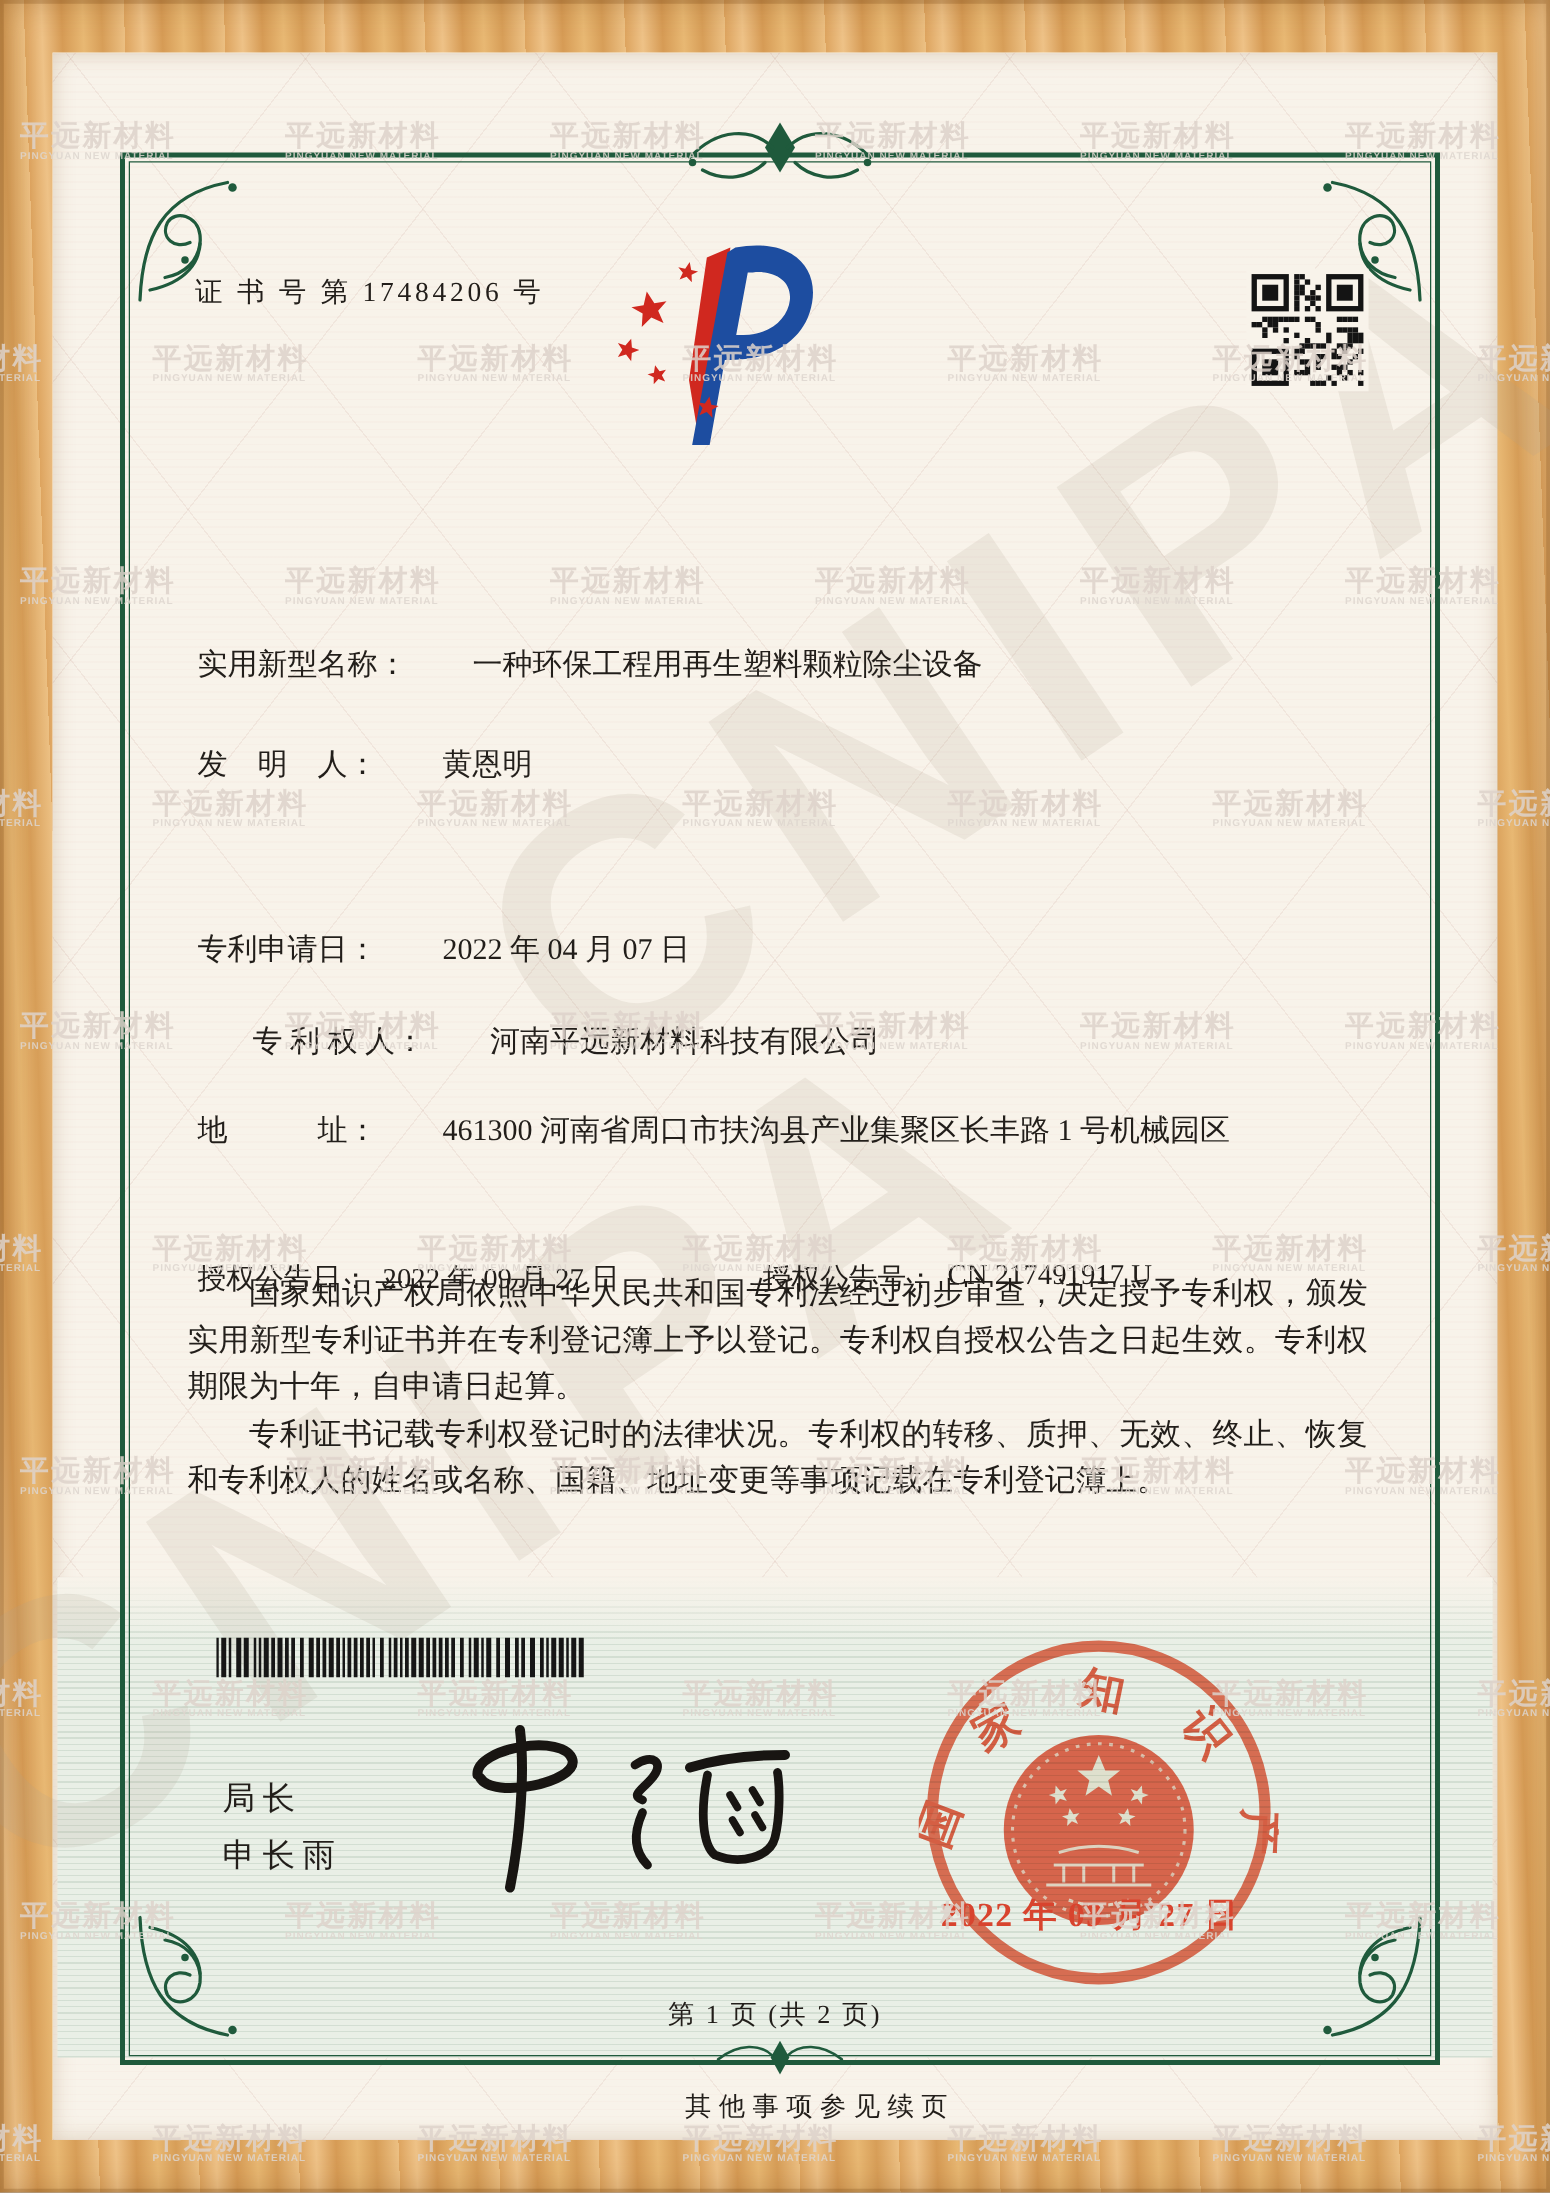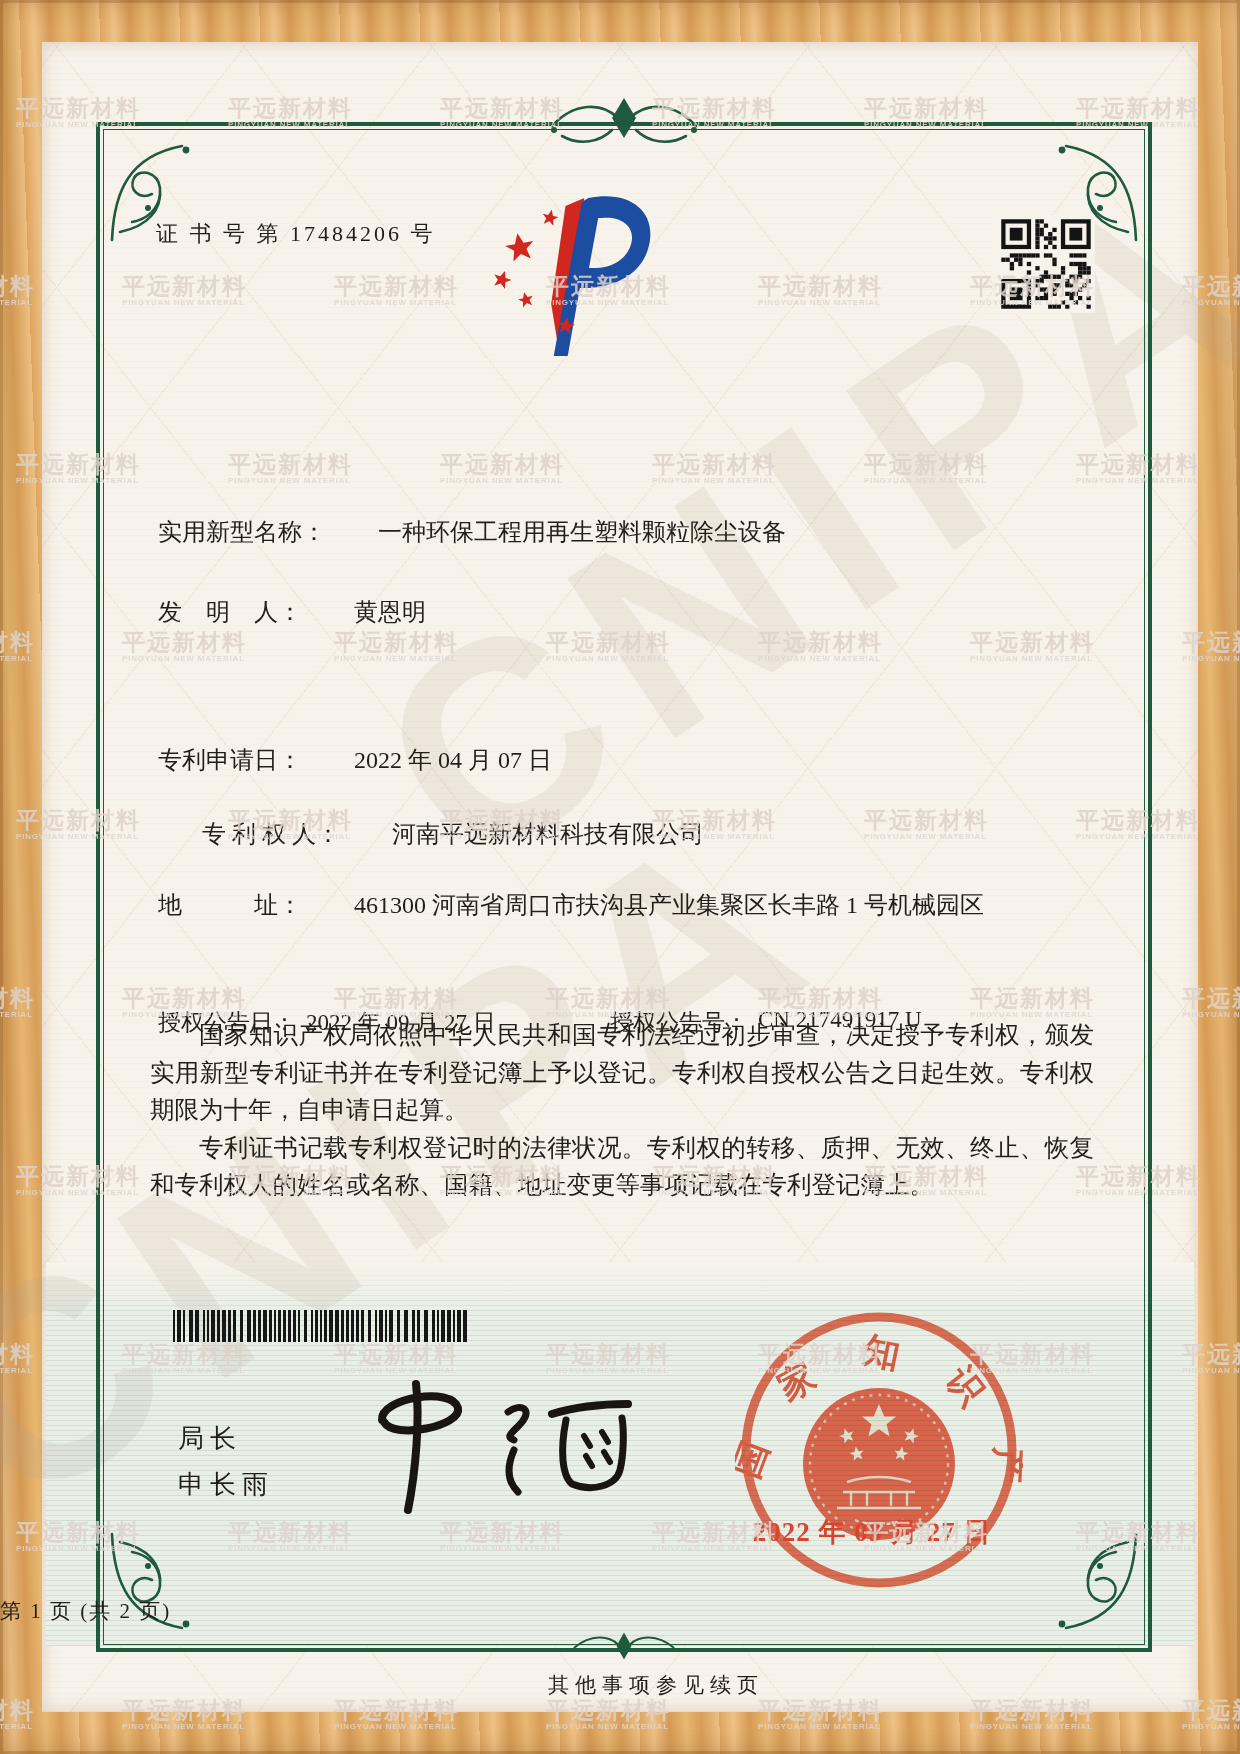--- a/index.html
+++ b/index.html
@@ -66,21 +66,21 @@
   #paras{left:150px;top:1016px;width:944px;font-size:24.5px;line-height:37.6px;
     text-align:justify;}
   #paras p{margin:0;text-indent:2em;}
   #barcode{left:173px;top:1310px;width:298px;height:32px;}
   #director-label{left:178px;top:1421px;font-size:26px;letter-spacing:6px;}
   #director-name{left:178px;top:1467px;font-size:26px;letter-spacing:6px;}
   #signature{left:356px;top:1378px;width:300px;height:150px;}
   #seal{left:735px;top:1306px;width:288px;height:288px;mix-blend-mode:multiply;}
   #seal-date{left:716px;top:1514px;width:312px;text-align:center;
     font-size:27px;letter-spacing:1px;color:#d8442e;font-weight:700;z-index:5;}
-  #page-footer{left:0;top:1597px;width:1240px;text-align:left;font-size:21px;letter-spacing:2px;}
+  #page-footer{left:0;top:1597px;width:1240px;text-align:center;font-size:21px;letter-spacing:2px;}
   #note{left:0;top:1671px;width:1240px;text-align:center;font-size:21px;letter-spacing:6px;margin-left:36px;}
   
   #wm-layer{position:absolute;inset:0;z-index:6;pointer-events:none;opacity:.85;}
   .wm-tile{position:absolute;width:176px;text-align:left;line-height:1.1;
     font-family:"Liberation Sans",sans-serif;}
   .wm-cn{font-size:23px;font-weight:700;color:#ded3cb;letter-spacing:2px;}
   .wm-en{font-size:8px;color:#ded6cf;letter-spacing:.8px;font-weight:700;}
 </style>
 </head>
 <body>

